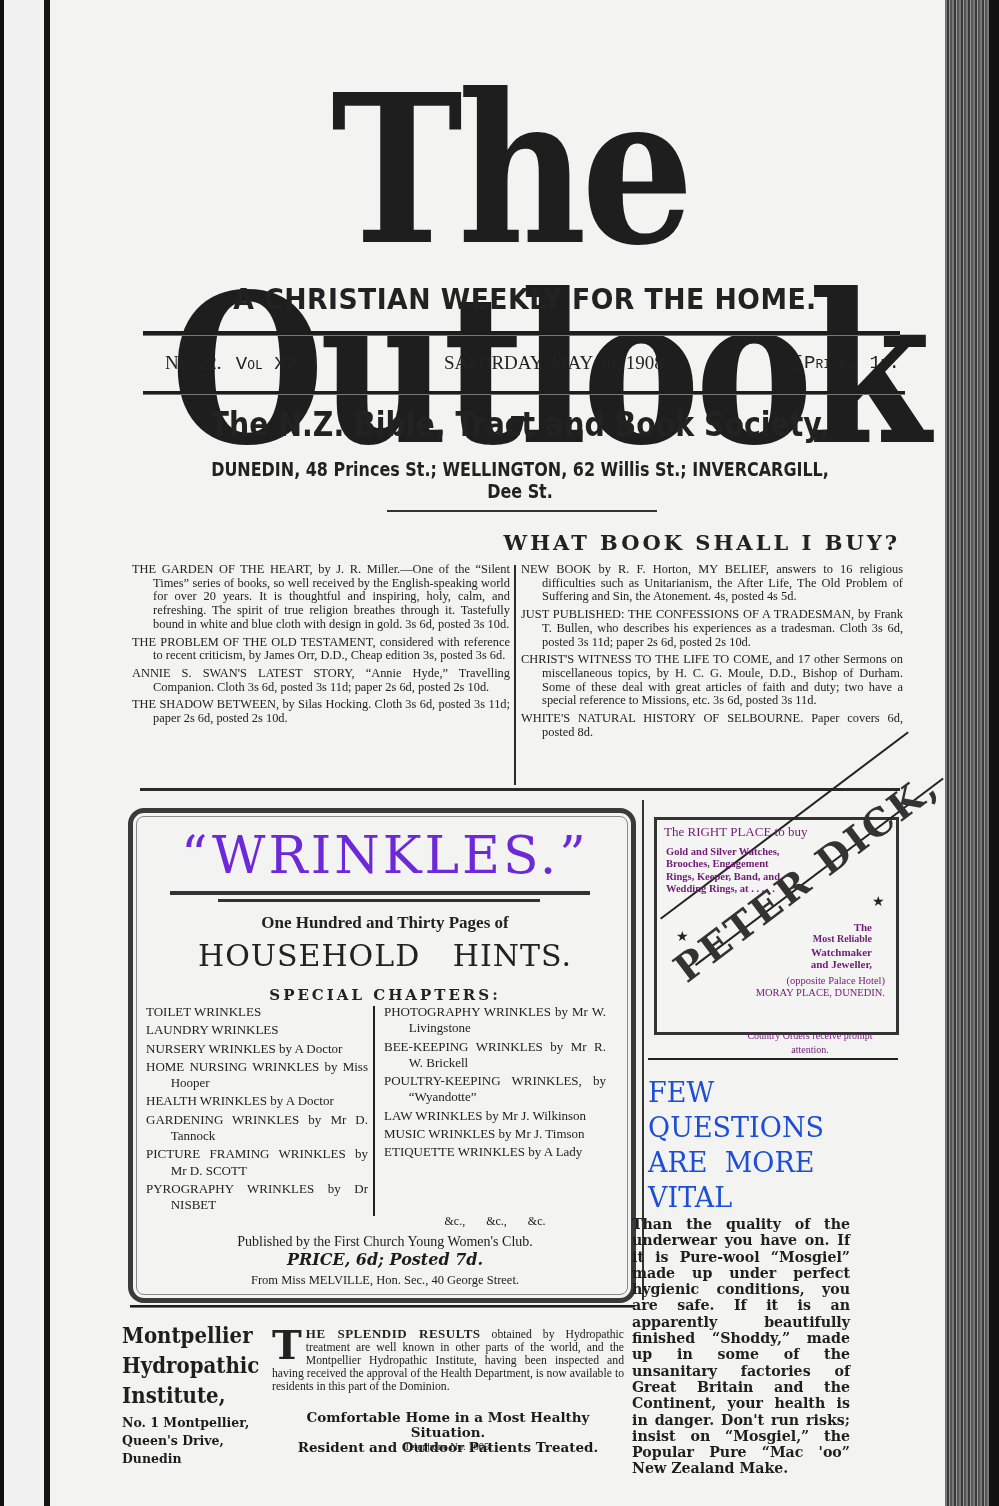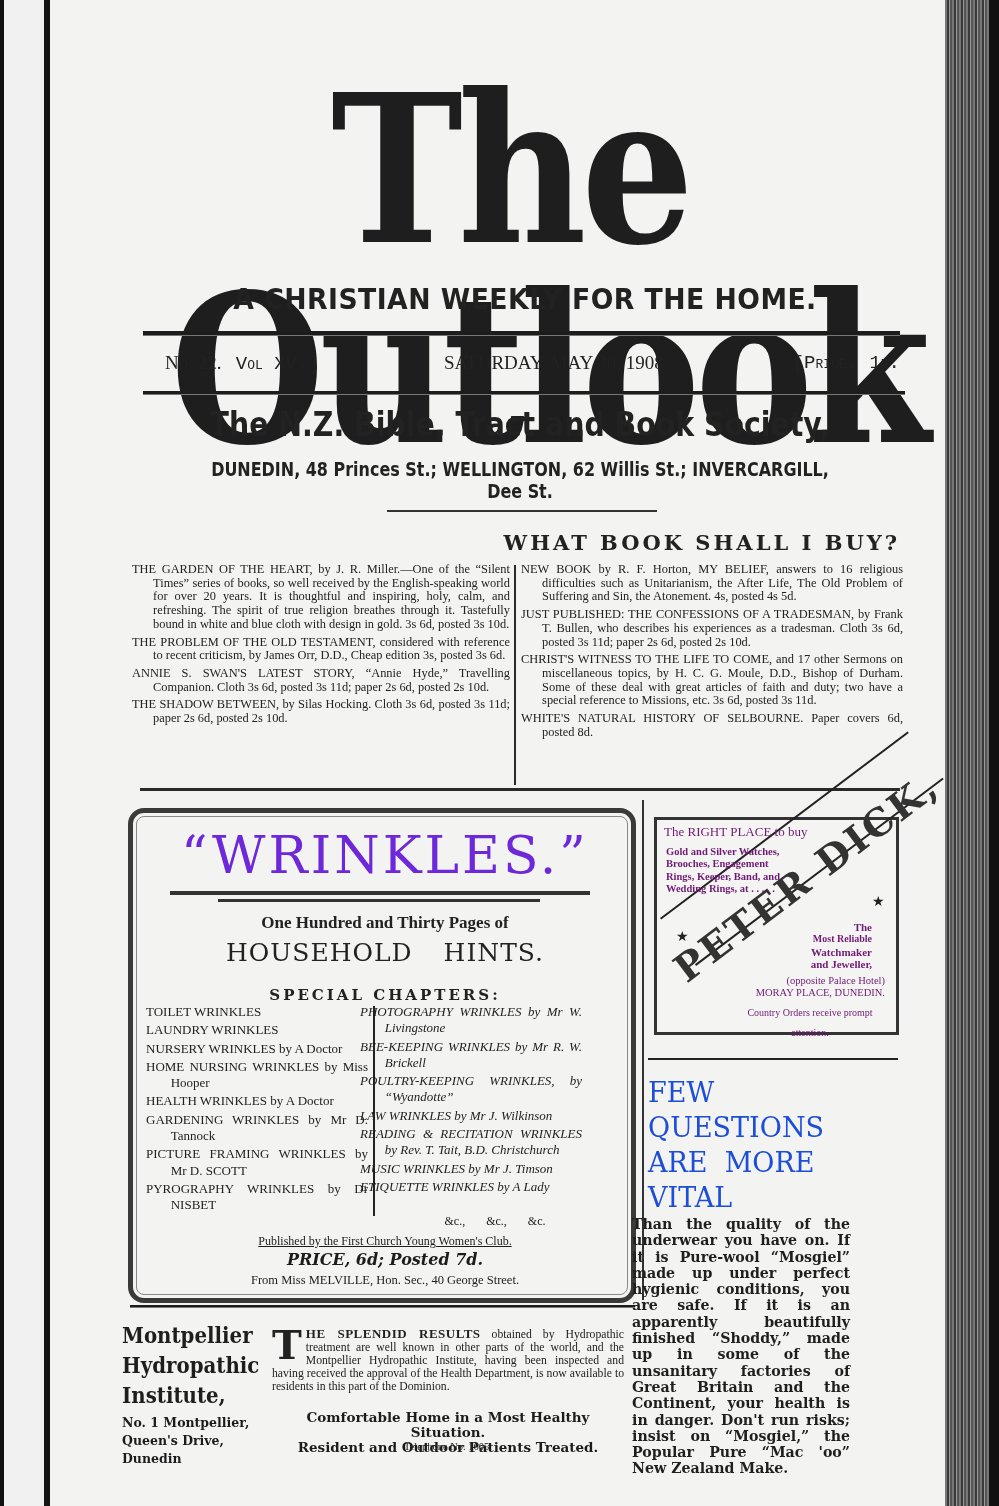--- a/index.html
+++ b/index.html
@@ -44,30 +44,30 @@
   .rule-sep { left: 140px; top: 788px; width: 760px; height: 3px; background: #2a2a2a; }
 
   
   .wrinkles-box { left: 128px; top: 808px; width: 508px; height: 495px; border: 5px solid #3a3a3a; border-radius: 16px 16px 16px 16px; outline: 1px solid #888; outline-offset: -9px; }
   .wrinkles-title { left: 140px; top: 825px; width: 490px; text-align: center;
     font-family: "DejaVu Serif", serif; font-size: 52px; letter-spacing: 3px; color: #6d28d9; }
   .wr-rule1 { left: 170px; top: 891px; width: 420px; height: 4px; background: #333; }
   .wr-rule2 { left: 218px; top: 899px; width: 322px; height: 3px; background: #333; }
   .wrinkles-sub { left: 140px; top: 913px; width: 490px; text-align: center; font-weight: bold; font-size: 17px; color: #222; }
   .household { left: 140px; top: 938px; width: 490px; text-align: center;
-    font-family: "DejaVu Serif", serif; font-size: 25px; letter-spacing: 1px; color: #222; word-spacing: 22px; }
+    font-family: "DejaVu Serif", serif; font-size: 30px; letter-spacing: 1px; color: #222; word-spacing: 22px; }
   .special { left: 140px; top: 986px; width: 490px; text-align: center;
     font-family: "DejaVu Serif", serif; font-weight: bold; font-size: 15px; letter-spacing: 3px; color: #222; }
   .chapters { top: 1004px; font-size: 13px; line-height: 16.3px; color: #222; }
   .chapters .ch { text-indent: -1.9em; padding-left: 1.9em; text-align: justify; margin-bottom: 2px; }
   .chapters-left { left: 146px; width: 222px; }
-  .chapters-right { left: 360px; width: 222px; font-style: italic; }
+  .chapters-right { left: 384px; width: 222px; }
   .chapters-divider { left: 373px; top: 1006px; width: 2px; height: 210px; background: #222; }
   .etc { left: 384px; top: 1214px; width: 222px; text-align: center; font-size: 12px; word-spacing: 18px; }
-  .published { left: 140px; top: 1234px; width: 490px; text-align: center; font-size: 12px; text-decoration: underline; }
+  .published { left: 140px; top: 1234px; width: 490px; text-align: center; font-size: 14px; }
   .price { left: 140px; top: 1250px; width: 490px; text-align: center; font-weight: bold; font-size: 16px; font-family: "DejaVu Serif", serif; font-style: italic; }
   .from { left: 140px; top: 1273px; width: 490px; text-align: center; font-size: 12.5px; }
 
   .vrule-right { left: 642px; top: 800px; width: 2px; height: 500px; background: #333; }
 
   
   .pd-box { left: 654px; top: 817px; width: 245px; height: 218px; border: 3px solid #333; background: #f4f4f3; overflow: hidden; }
   .pd-diag { left: 660px; top: 918px; width: 310px; height: 60px;
     border-top: 2px solid #222; border-bottom: 2px solid #222; transform: rotate(-37deg); transform-origin: left top; }
   .pd-name { left: 665px; top: 955px; width: 280px; font-family: "DejaVu Serif", serif; font-weight: bold;
@@ -148,21 +148,20 @@
   <p class="ch">GARDENING WRINKLES by Mr D. Tannock</p>
   <p class="ch">PICTURE FRAMING WRINKLES by Mr D. SCOTT</p>
   <p class="ch">PYROGRAPHY WRINKLES by Dr NISBET</p>
 </div>
 <div class="abs chapters-divider"></div>
 <div class="abs chapters chapters-right">
   <p class="ch">PHOTOGRAPHY WRINKLES by Mr W. Livingstone</p>
   <p class="ch">BEE-KEEPING WRINKLES by Mr R. W. Brickell</p>
   <p class="ch">POULTRY-KEEPING WRINKLES, by “Wyandotte”</p>
   <p class="ch">LAW WRINKLES by Mr J. Wilkinson</p>
-  <p class="ch">READING &amp; RECITATION WRINKLES by Rev. T. Tait, B.D. Christchurch</p>
   <p class="ch">MUSIC WRINKLES by Mr J. Timson</p>
   <p class="ch">ETIQUETTE WRINKLES by A Lady</p>
 </div>
 <div class="abs etc">&amp;c., &amp;c., &amp;c.</div>
 <div class="abs published">Published by the First Church Young Women's Club.</div>
 <div class="abs price">PRICE, 6d; Posted 7d.</div>
 <div class="abs from">From Miss MELVILLE, Hon. Sec., 40 George Street.</div>
 
 <div class="abs vrule-right"></div>
 
@@ -174,21 +173,21 @@
 <div class="abs star" style="left:676px;top:928px;">★</div>
 <div class="abs star" style="left:872px;top:893px;">★</div>
 <div class="abs pd-text pd-right" style="left:760px;top:921px;width:112px;">
   <div>The</div>
   <div style="font-size:10px;">Most Reliable</div>
   <div>Watchmaker</div>
   <div>and Jeweller,</div>
 </div>
 <div class="abs pd-text" style="left:745px;top:975px;width:140px;text-align:right;font-size:10.5px;">(opposite Palace Hotel)</div>
 <div class="abs pd-text" style="left:745px;top:987px;width:140px;text-align:right;font-size:10.5px;">MORAY PLACE, DUNEDIN.</div>
-<div class="abs pd-text" style="left:730px;top:1003px;width:160px;text-align:center;font-size:10px;line-height:20px;">Country Orders receive prompt attention.</div>
+<div class="abs pd-text" style="left:730px;top:1029px;width:160px;text-align:center;font-size:10px;line-height:14px;">Country Orders receive prompt attention.</div>
 
 <div class="abs few-rule"></div>
 <div class="abs few">
   <div>FEW</div>
   <div>QUESTIONS</div>
   <div style="white-space:pre;">ARE  MORE</div>
   <div>VITAL</div>
 </div>
 <div class="abs few-body">Than the quality of the underwear you have on. If it is Pure-wool “Mosgiel” made up under perfect hygienic conditions, you are safe. If it is an apparently beautifully finished “Shoddy,” made up in some of the unsanitary factories of Great Britain and the Continent, your health is in danger. Don't run risks; insist on “Mosgiel,” the Popular Pure “Mac 'oo” New Zealand Make.</div>
 

